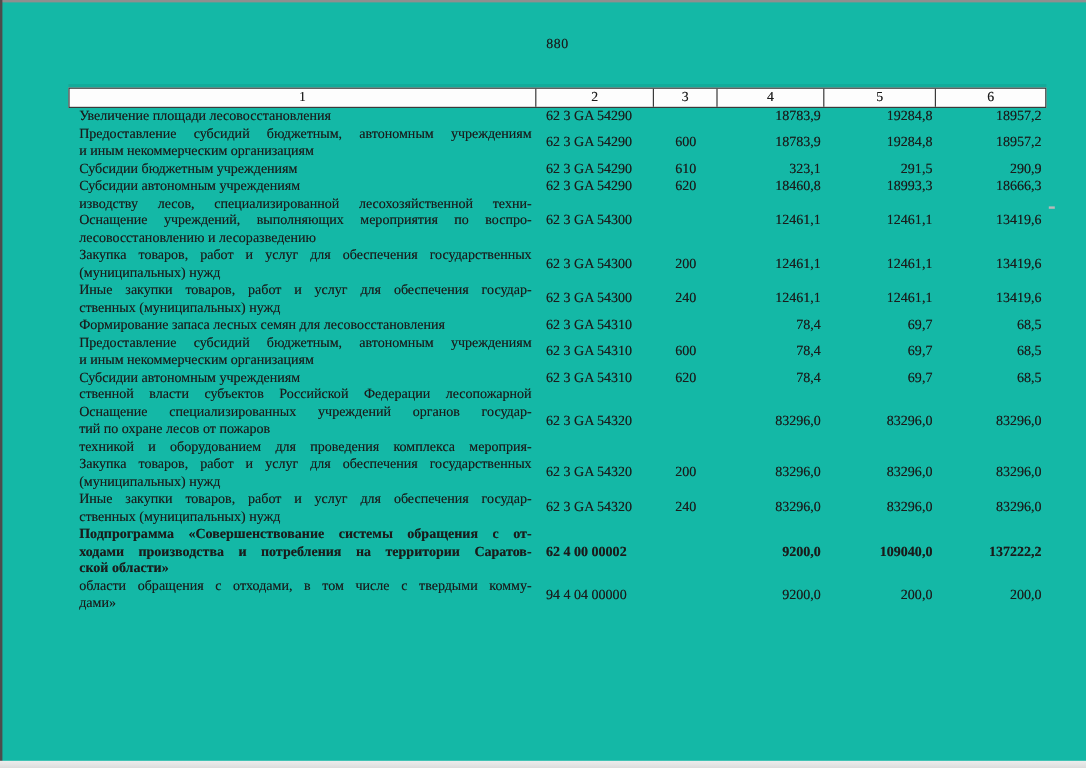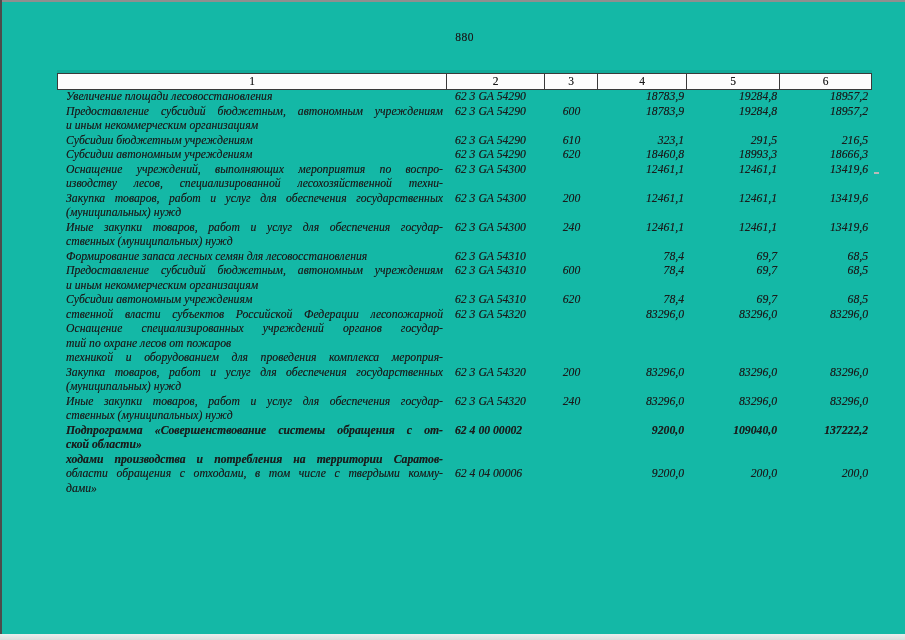--- a/index.html
+++ b/index.html
@@ -37,21 +37,21 @@
   }
   .hc {
     box-sizing:border-box; flex:0 0 auto;
     text-align:center; font-size:11.5px; line-height:14px;
     border-right:1.1px solid #3a3a3a;
   }
   .hc:last-child { border-right:none; flex:1 1 auto; }
   .hc1{width:389px;} .hc2{width:98px;} .hc3{width:53px;} .hc4{width:89px;} .hc5{width:93px;}
 
   .tbody { width:815px; font-size:11.7px; line-height:14.5px; }
-  .row { display:flex; align-items:flex-start;font-style:italic; }
+  .row { display:flex; align-items:center; }
   .row.bold { font-weight:bold; }
   .cell { box-sizing:border-box; flex:0 0 auto; }
   .c1 { width:390px; padding:0 4px 0 9px; }
   .c2 { width:98px;  padding-left:8px; white-space:nowrap; }
   .c3 { width:53px;  text-align:center; }
   .c4 { width:89px;  text-align:right; padding-right:3px; }
   .c5 { width:93px;  text-align:right; padding-right:3px; }
   .c6 { width:92px;  text-align:right; padding-right:4px; }
   .line { text-align:justify; text-align-last:justify; text-justify:inter-word; }
   .line.last { text-align-last:left; }
@@ -102,38 +102,39 @@
     </div>
 
     <div class="row">
       <div class="cell c1">
             <div class="line last">Субсидии бюджетным учреждениям</div>
           </div>
       <div class="cell c2">62 3 GA 54290</div>
       <div class="cell c3">610</div>
       <div class="cell c4">323,1</div>
       <div class="cell c5">291,5</div>
-      <div class="cell c6">216,5</div>
+      <div class="cell c6">290,9</div>
     </div>
 
     <div class="row">
       <div class="cell c1">
             <div class="line last">Субсидии автономным учреждениям</div>
           </div>
       <div class="cell c2">62 3 GA 54290</div>
       <div class="cell c3">620</div>
       <div class="cell c4">18460,8</div>
       <div class="cell c5">18993,3</div>
       <div class="cell c6">18666,3</div>
     </div>
 
     <div class="row">
       <div class="cell c1">
+            <div class="line">изводству лесов, специализированной лесохозяйственной техни-</div>
             <div class="line">Оснащение учреждений, выполняющих мероприятия по воспро-</div>
-            <div class="line">изводству лесов, специализированной лесохозяйственной техни-</div>
+            <div class="line last">лесовосстановлению и лесоразведению</div>
           </div>
       <div class="cell c2">62 3 GA 54300</div>
       <div class="cell c3"></div>
       <div class="cell c4">12461,1</div>
       <div class="cell c5">12461,1</div>
       <div class="cell c6">13419,6</div>
     </div>
 
     <div class="row">
       <div class="cell c1">
@@ -227,36 +228,36 @@
       <div class="cell c2">62 3 GA 54320</div>
       <div class="cell c3">240</div>
       <div class="cell c4">83296,0</div>
       <div class="cell c5">83296,0</div>
       <div class="cell c6">83296,0</div>
     </div>
 
     <div class="row bold">
       <div class="cell c1">
             <div class="line">Подпрограмма «Совершенствование системы обращения с от-</div>
+            <div class="line">ходами производства и потребления на территории Саратов-</div>
             <div class="line last">ской области»</div>
-            <div class="line">ходами производства и потребления на территории Саратов-</div>
           </div>
       <div class="cell c2">62 4 00 00002</div>
       <div class="cell c3"></div>
       <div class="cell c4">9200,0</div>
       <div class="cell c5">109040,0</div>
       <div class="cell c6">137222,2</div>
     </div>
 
     <div class="row">
       <div class="cell c1">
             <div class="line">области обращения с отходами, в том числе с твердыми комму-</div>
             <div class="line last">дами»</div>
           </div>
-      <div class="cell c2">62 4 04 00006</div>
+      <div class="cell c2">94 4 04 00000</div>
       <div class="cell c3"></div>
       <div class="cell c4">9200,0</div>
       <div class="cell c5">200,0</div>
       <div class="cell c6">200,0</div>
     </div>
   </div>
   </div>
 
 </div>
 

